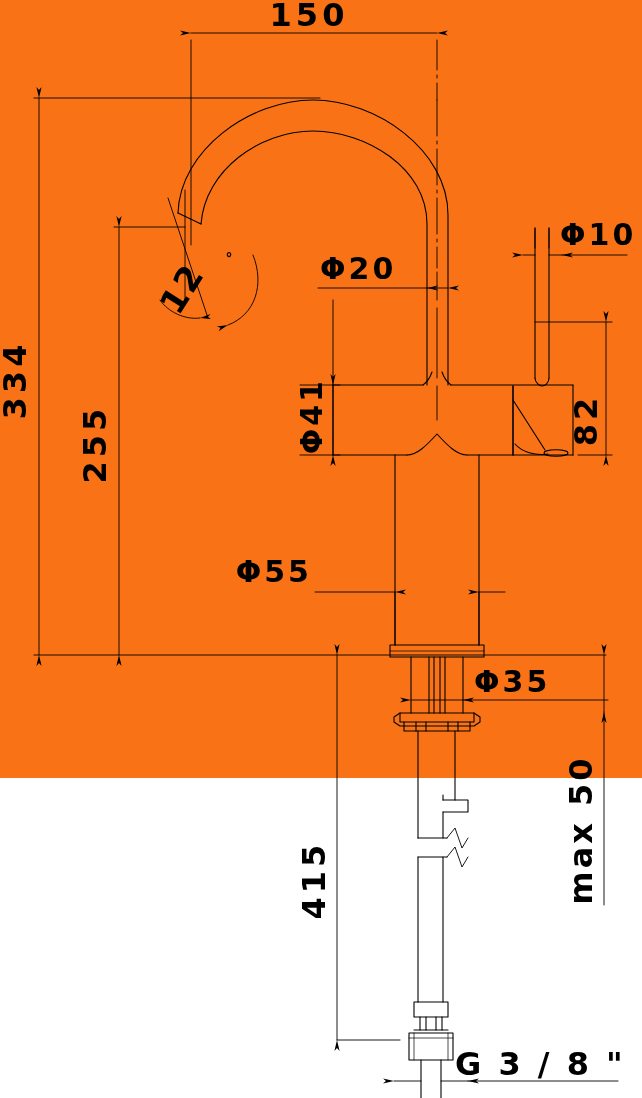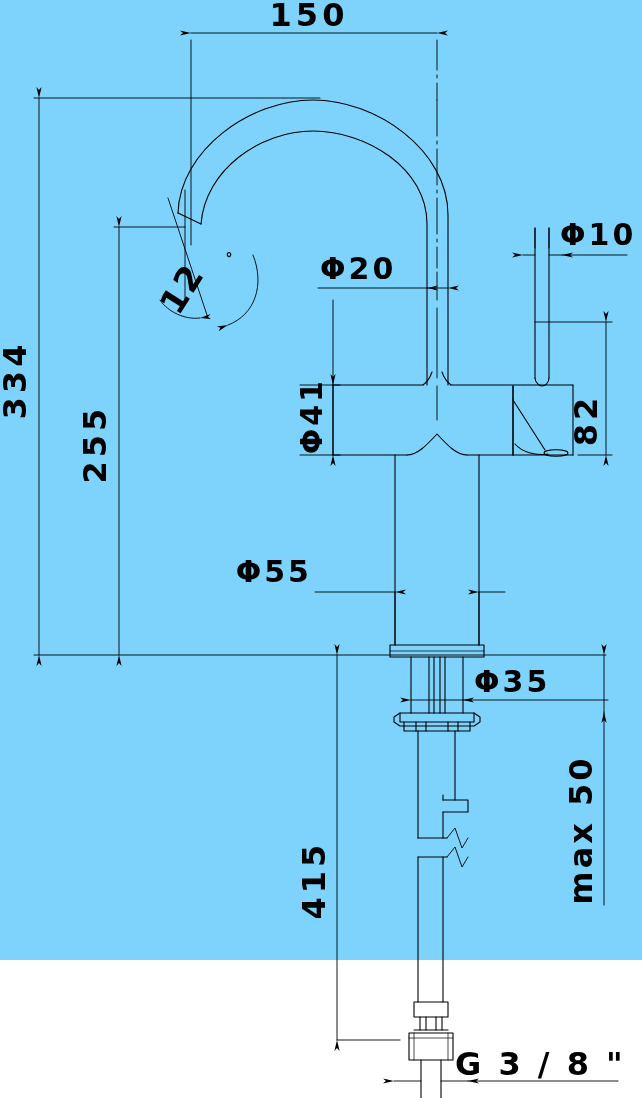--- a/index.html
+++ b/index.html
@@ -1,18 +1,18 @@
 <!DOCTYPE html>
 <html><head>
 <meta charset="utf-8">
 <style>
   html,body{margin:0;padding:0;background:#ffffff;}
   body{width:642px;height:1098px;overflow:hidden;
        font-family:"DejaVu Sans","Liberation Sans",sans-serif;}
-  #sheet{position:relative;width:642px;height:960px;background:#7dd3fc;}
+  #sheet{position:relative;width:642px;height:778px;background:#f97316;}
   svg.draw{position:absolute;left:0;top:0;width:642px;height:1098px;}
   .dimtext{font-family:"DejaVu Sans","Liberation Sans",sans-serif;
            font-weight:700;fill:#000;}
 </style>
 </head>
 <body>
 
 <div id="sheet">
 
   <svg class="draw" viewBox="0 0 642 1098">

